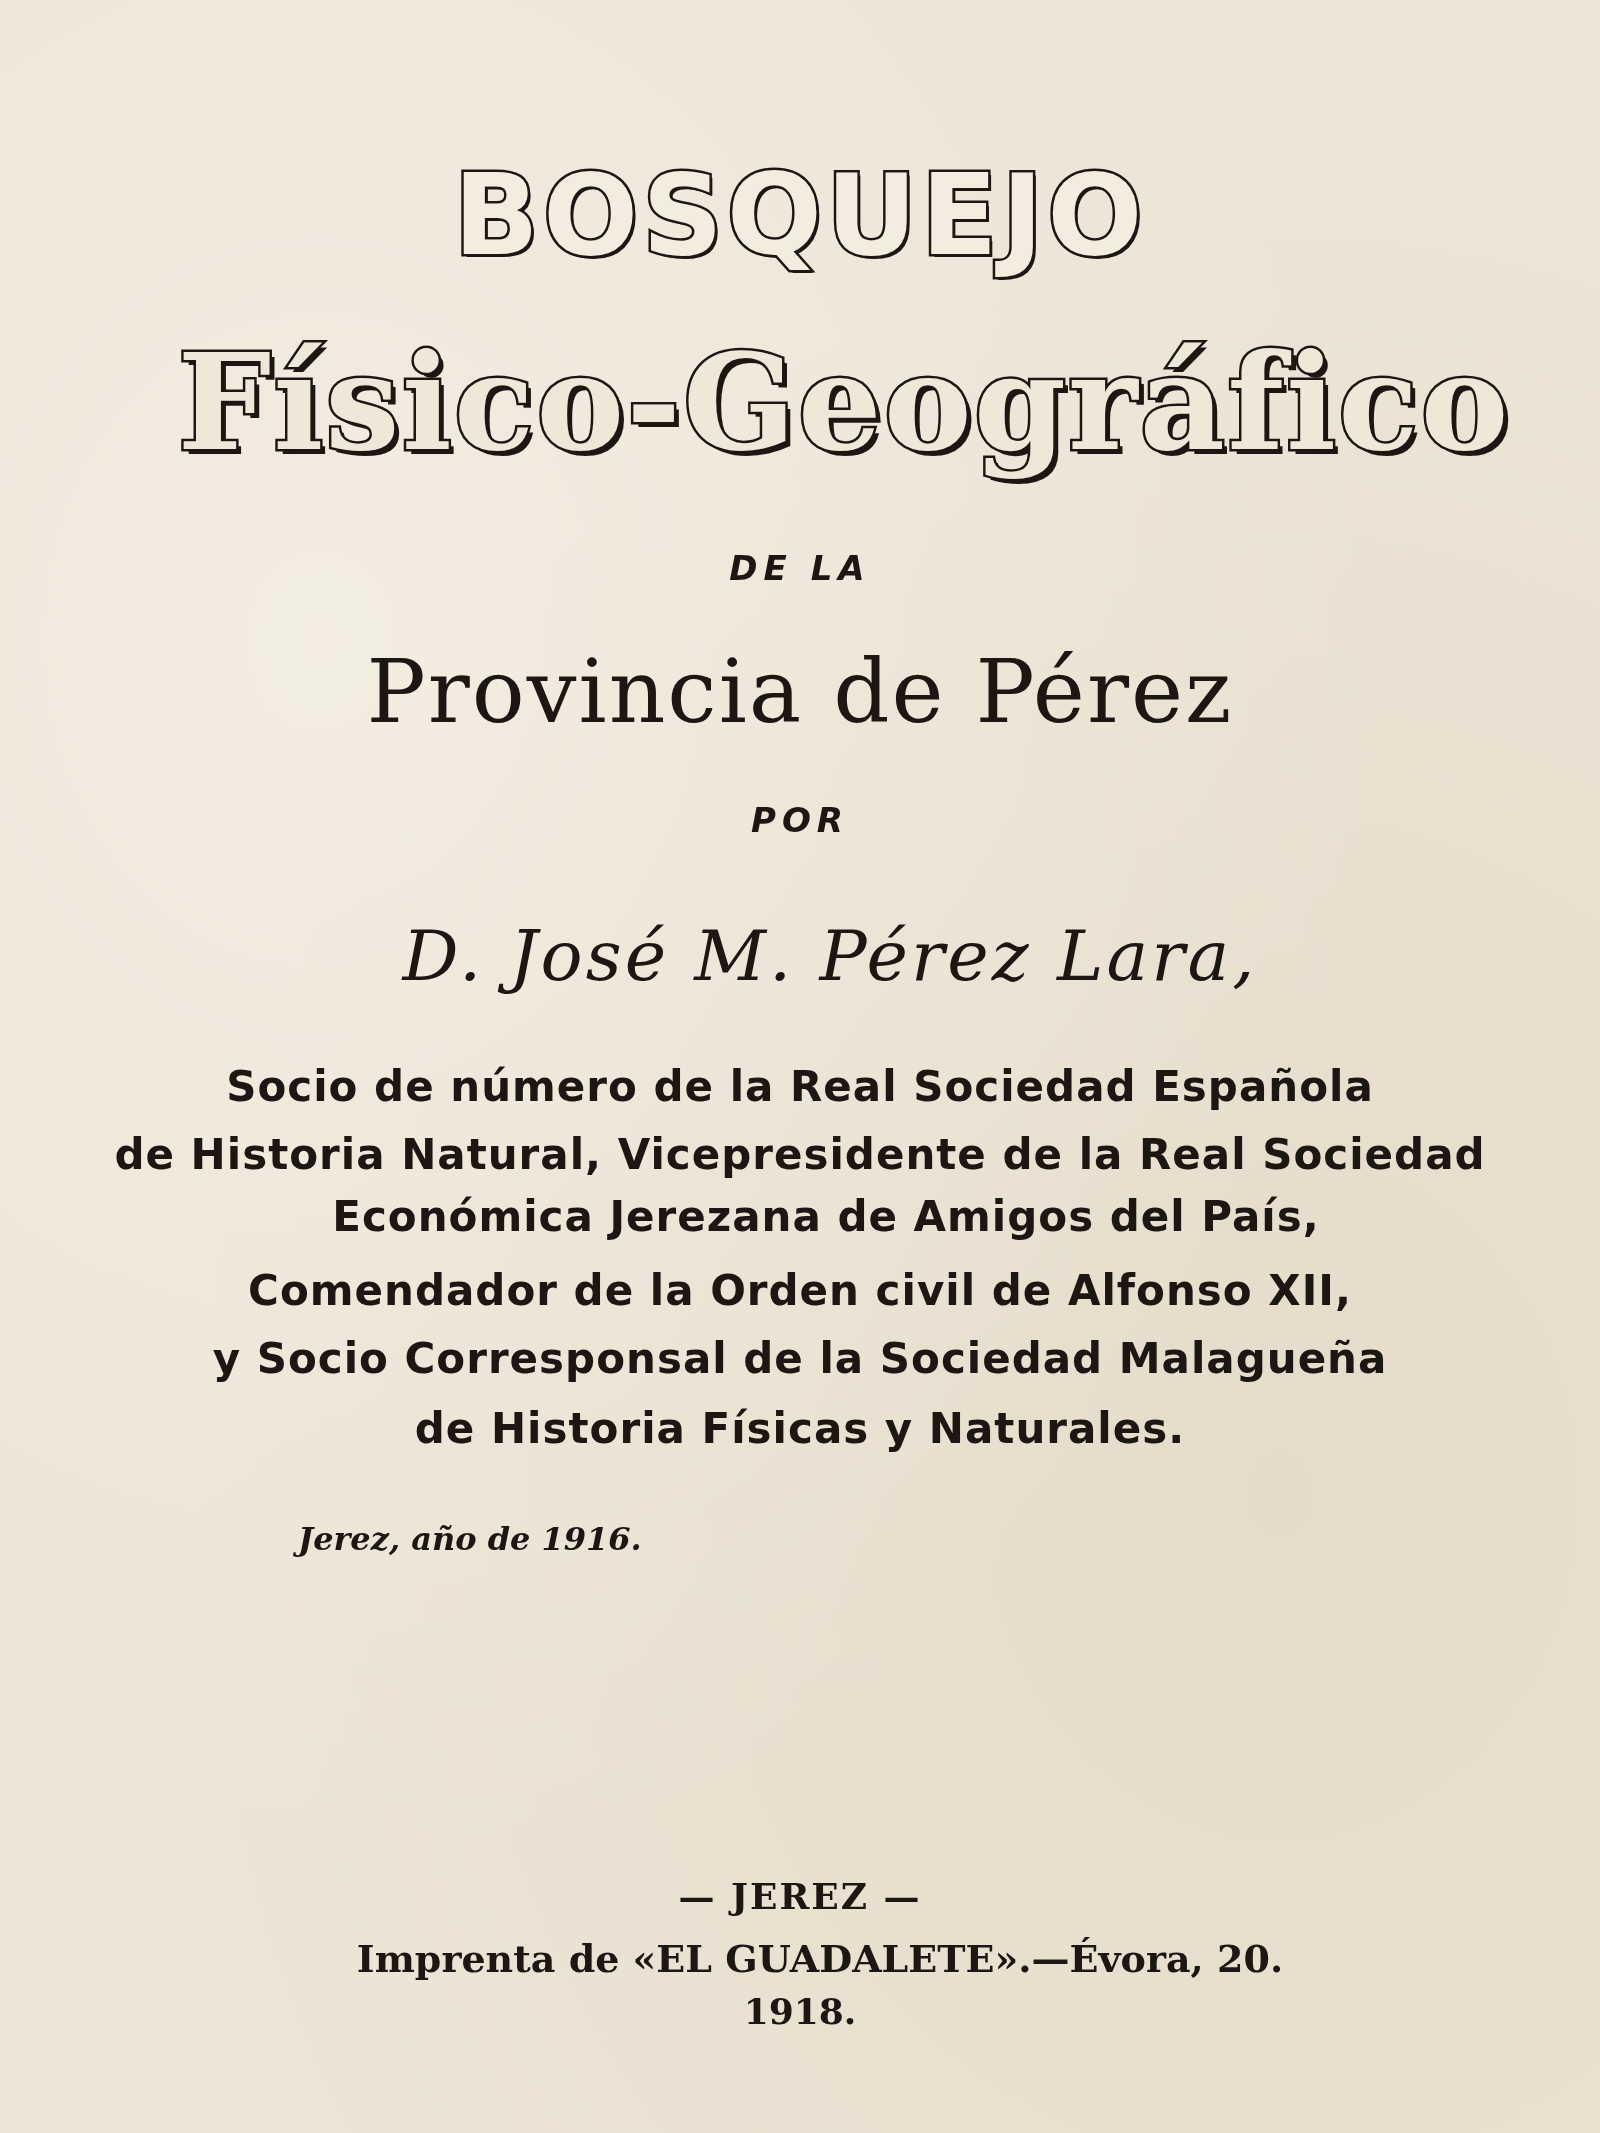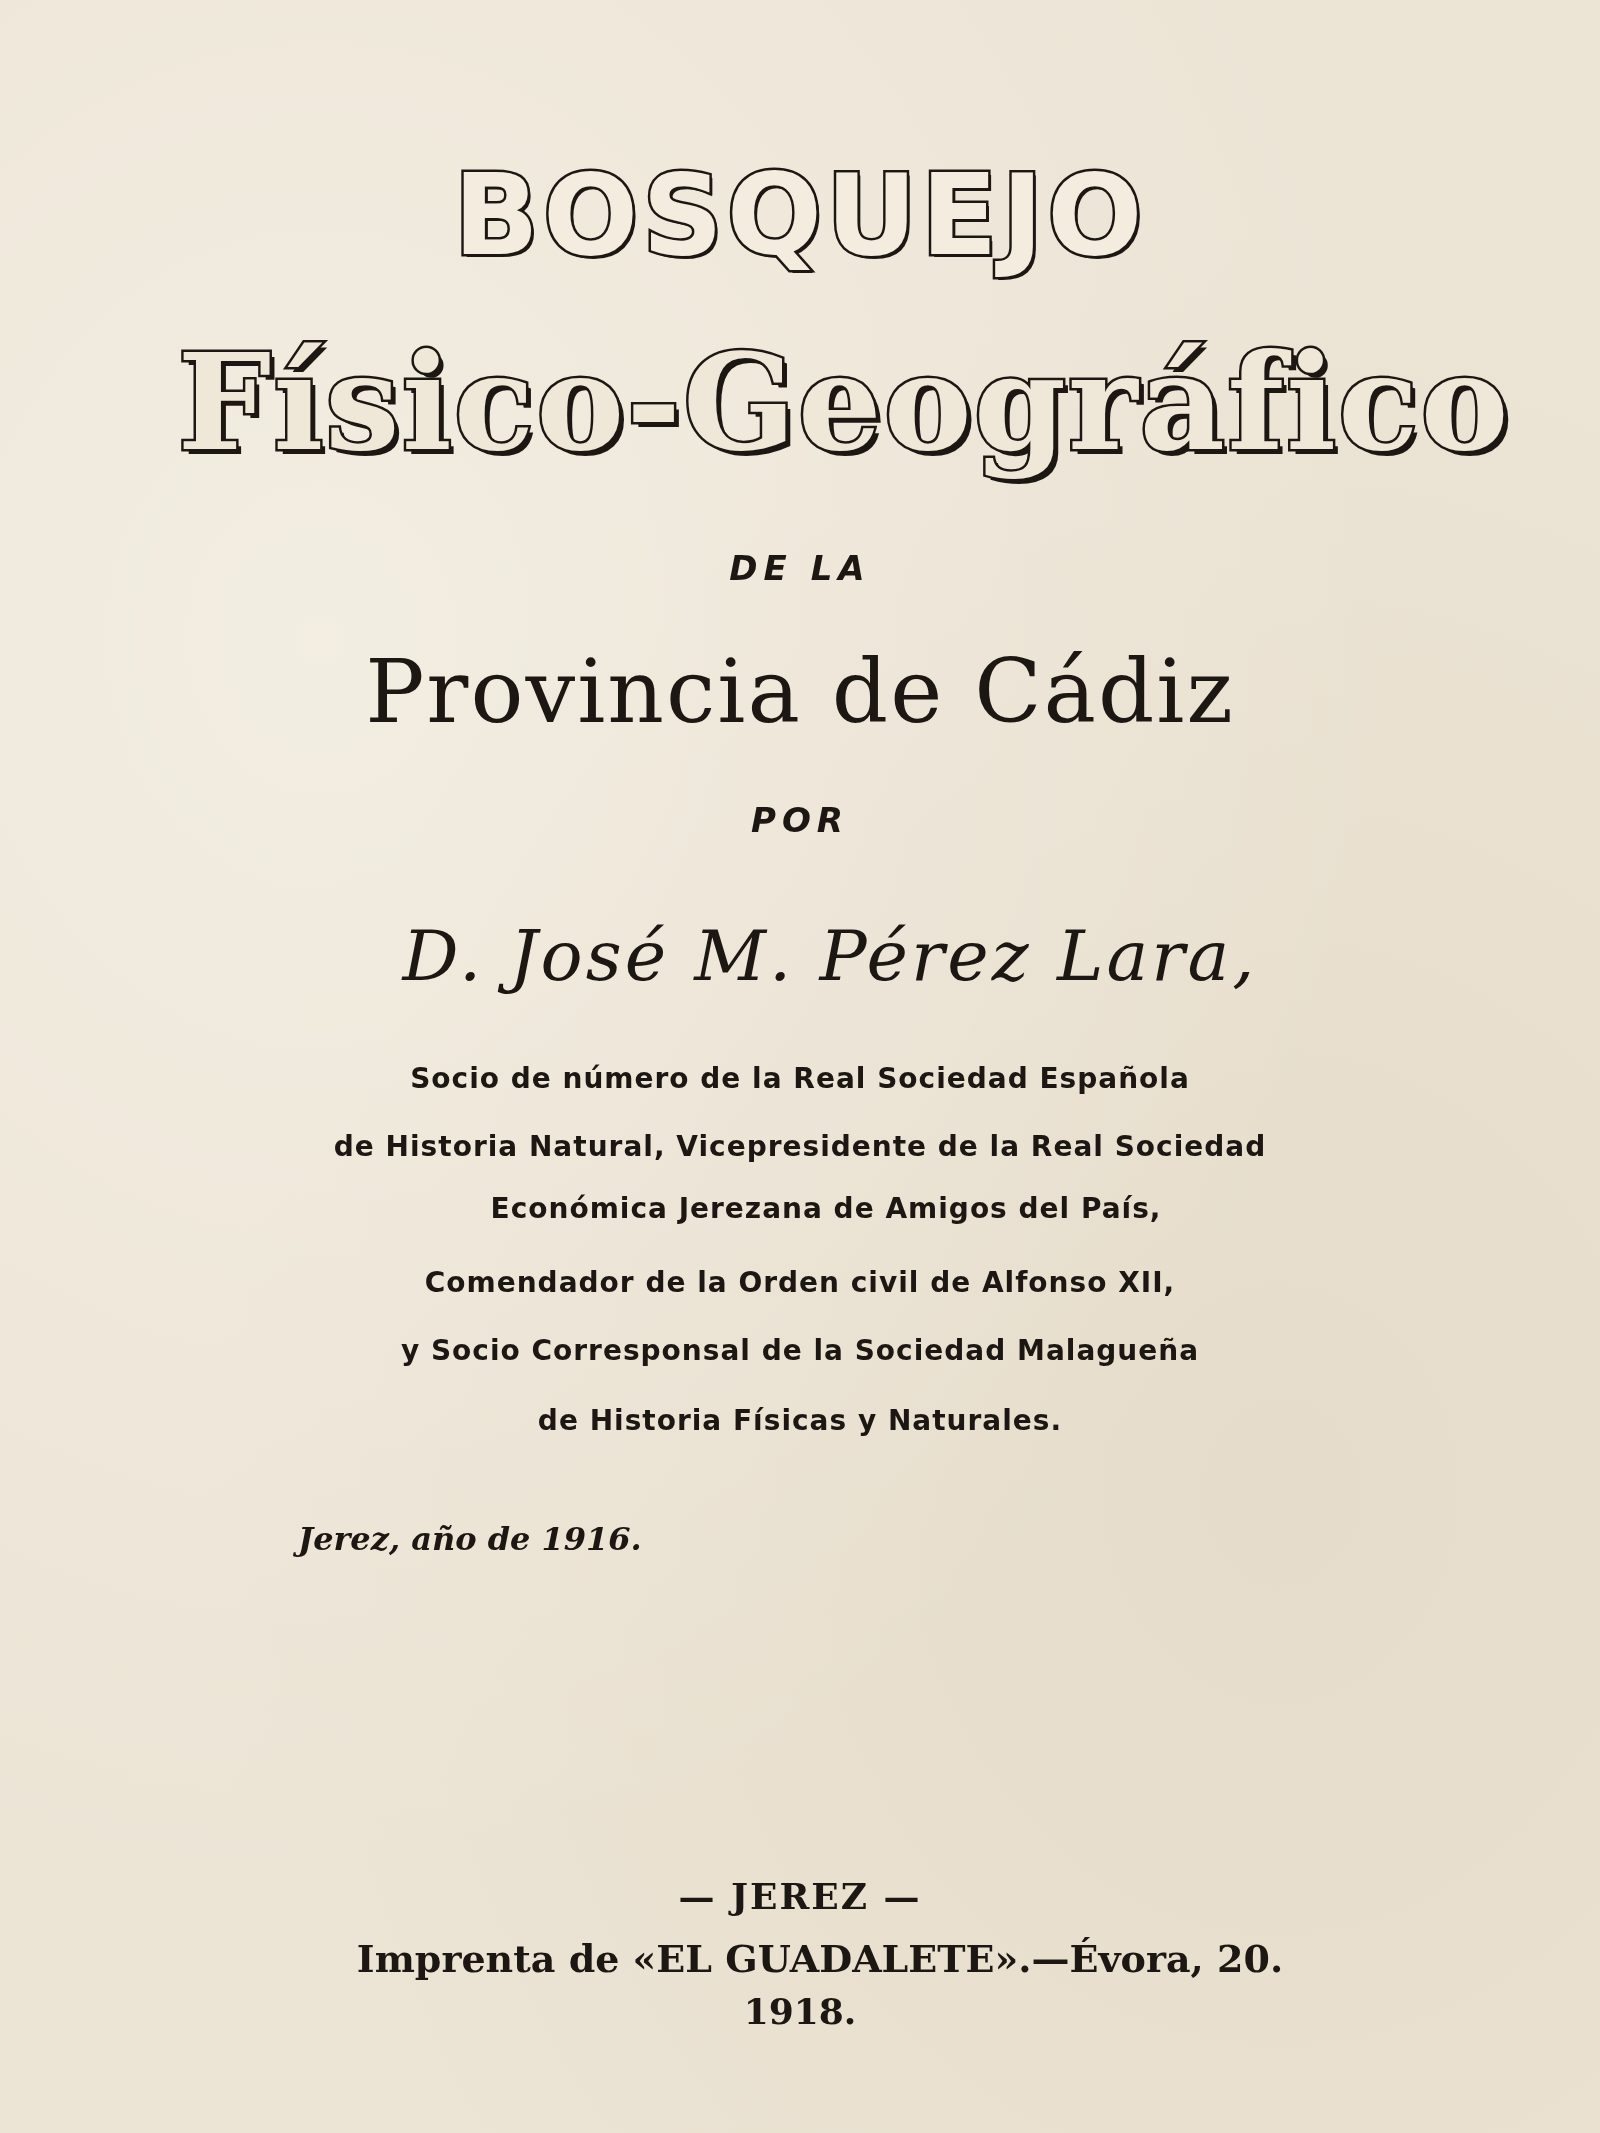--- a/index.html
+++ b/index.html
@@ -34,41 +34,41 @@
   .dela { top:548px; }
   .provincia {
     top:640px; font-family:"DejaVu Serif", serif; font-size:88px; letter-spacing:2px;
   }
   .por { top:800px; }
   .author {
     top:915px; font-family:"DejaVu Serif", serif; font-style:italic;
     font-size:70px; letter-spacing:3px; left:30px;
   }
   .credit {
-    font-family:"DejaVu Sans", sans-serif; font-weight:bold; font-size:28px; letter-spacing:1px;
+    font-family:"DejaVu Sans", sans-serif; font-weight:bold; font-size:42px; letter-spacing:1px;
   }
   .c1 { top:1062px; } .c2 { top:1130px; } .c3 { top:1192px;padding-left:26px; }
   .c4 { top:1266px; } .c5 { top:1334px; } .c6 { top:1404px; }
   .date {
     position:absolute; top:1476px; left:298px;
     font-family:"DejaVu Serif", serif; font-style:italic; font-weight:bold; font-size:32px;margin-top:44px;
   }
   .imprint { font-family:"DejaVu Serif", serif; font-weight:bold; font-size:38px; }
   .i1 { top:1875px; font-size:36px; letter-spacing:2px; }
   .i2 { top:1936px; left:20px; }
   .i3 { top:1990px; font-size:36px; }
 </style>
 </head>
 <body>
 
 <div class="page">
   <div class="line title1">BOSQUEJO</div>
   <div class="line title2">Físico-Geográfico</div>
   <div class="line small-caps-it dela">DE LA</div>
-  <div class="line provincia">Provincia de Cádiz</div>
+  <div class="line provincia">Provincia de Pérez</div>
   <div class="line small-caps-it por">POR</div>
   <div class="line author">D. José M. Pérez Lara,</div>
 
   <div class="line credit c1">Socio de número de la Real Sociedad Española</div>
   <div class="line credit c2">de Historia Natural, Vicepresidente de la Real Sociedad</div>
   <div class="line credit c3">Económica Jerezana de Amigos del País,</div>
   <div class="line credit c4">Comendador de la Orden civil de Alfonso XII,</div>
   <div class="line credit c5">y Socio Corresponsal de la Sociedad Malagueña</div>
   <div class="line credit c6">de Historia Físicas y Naturales.</div>
 

